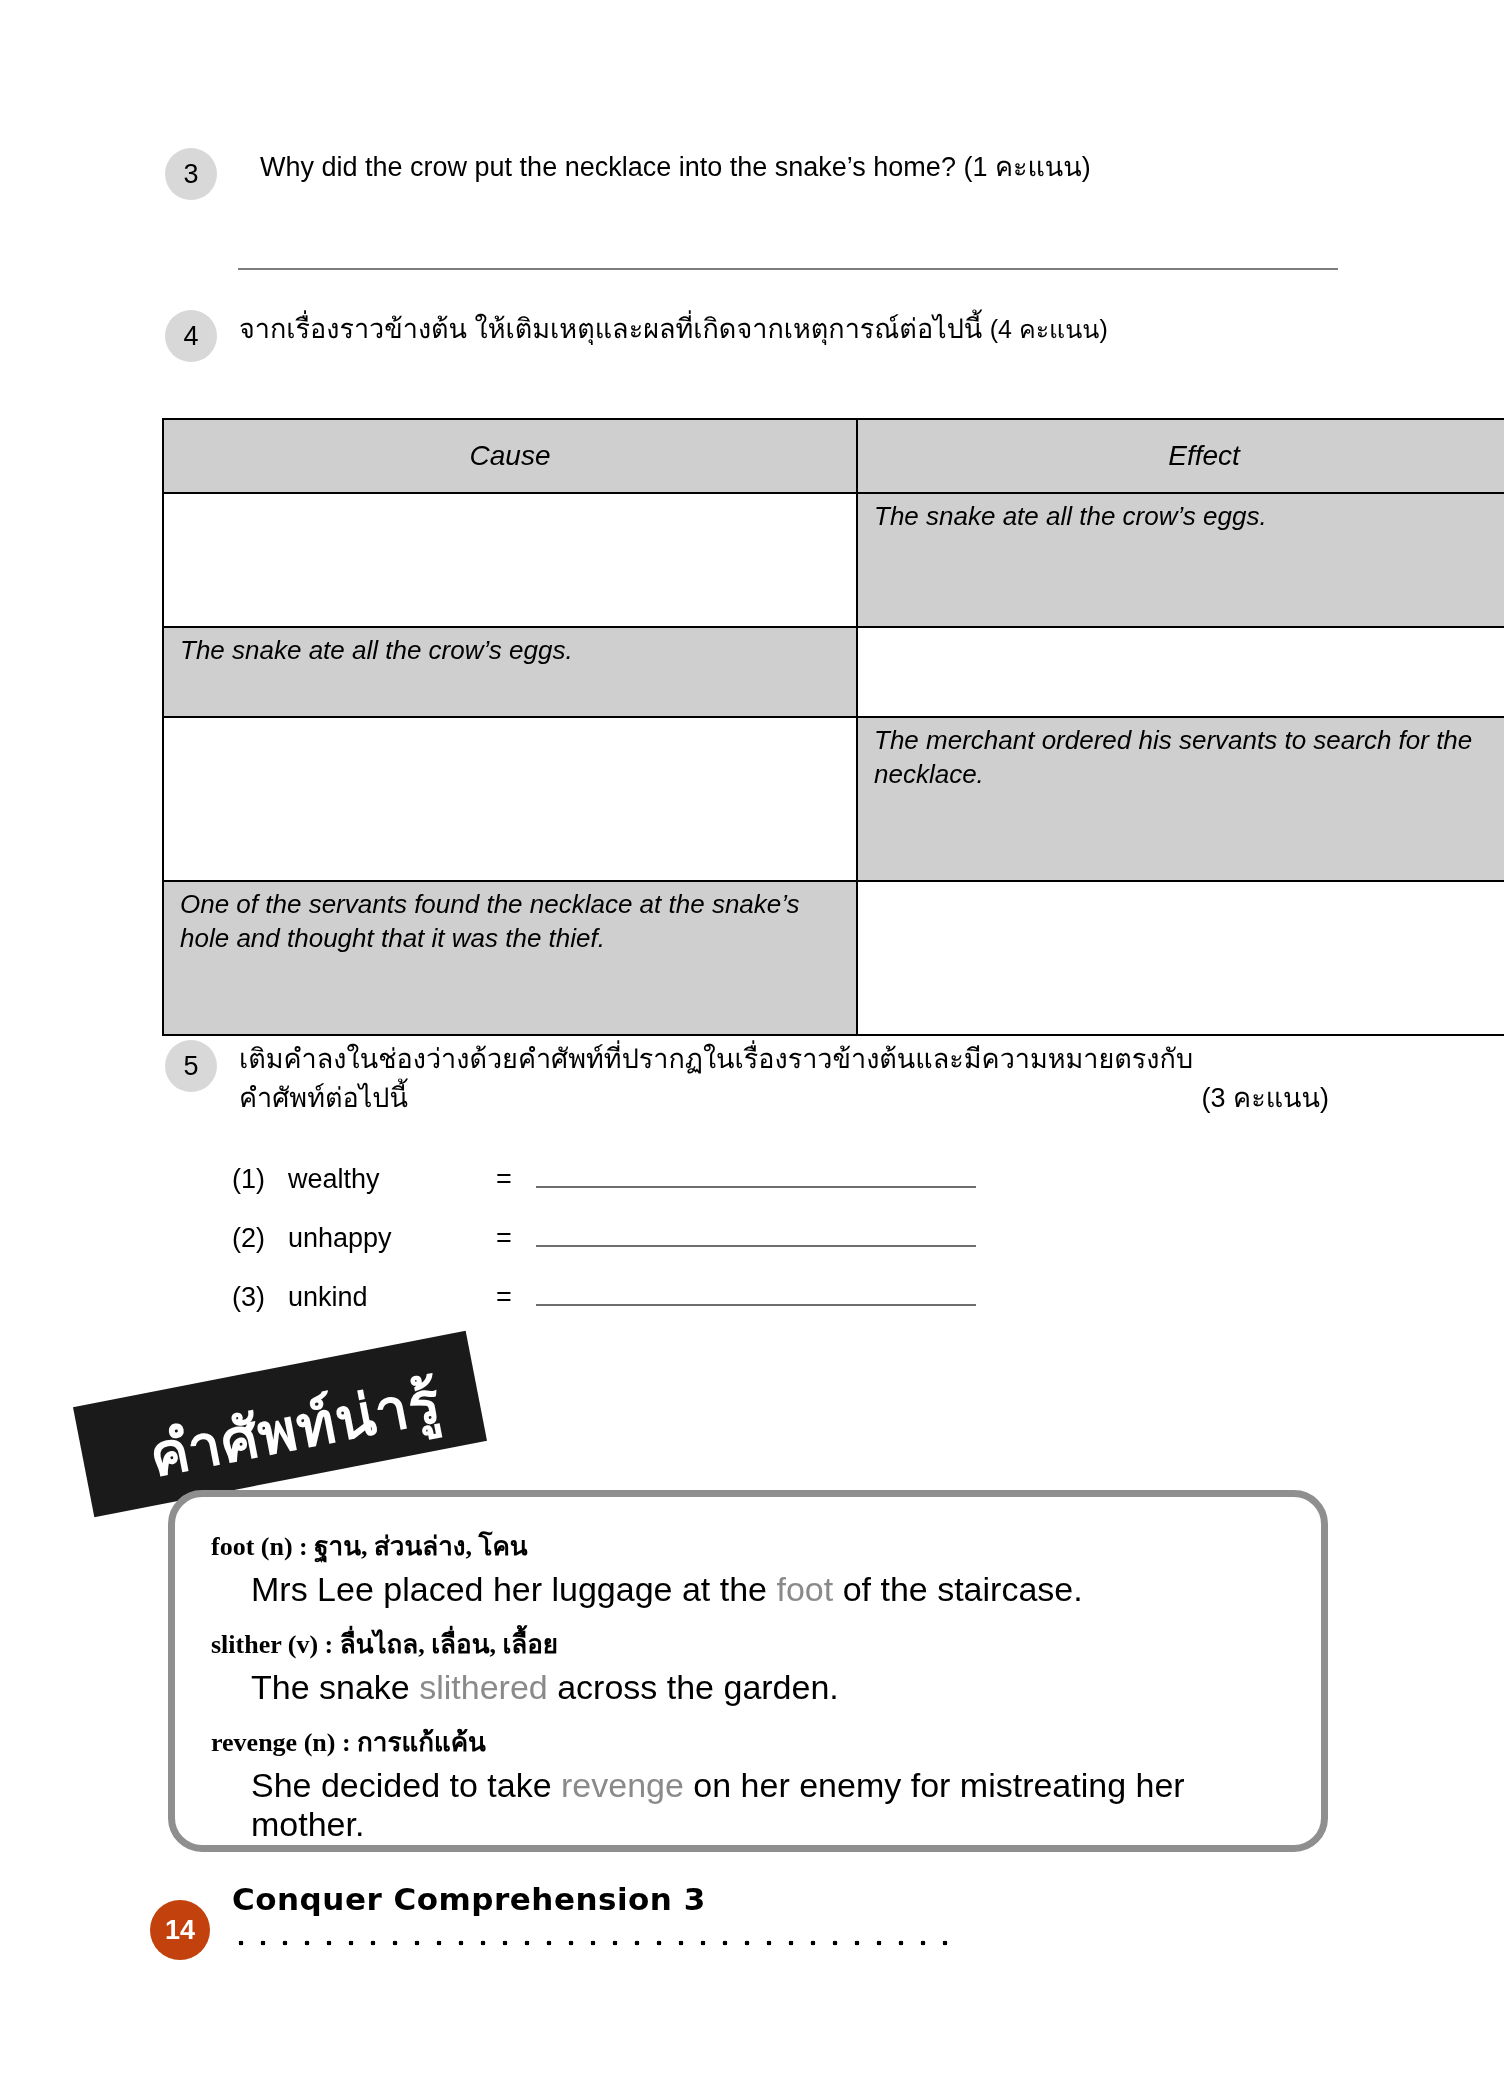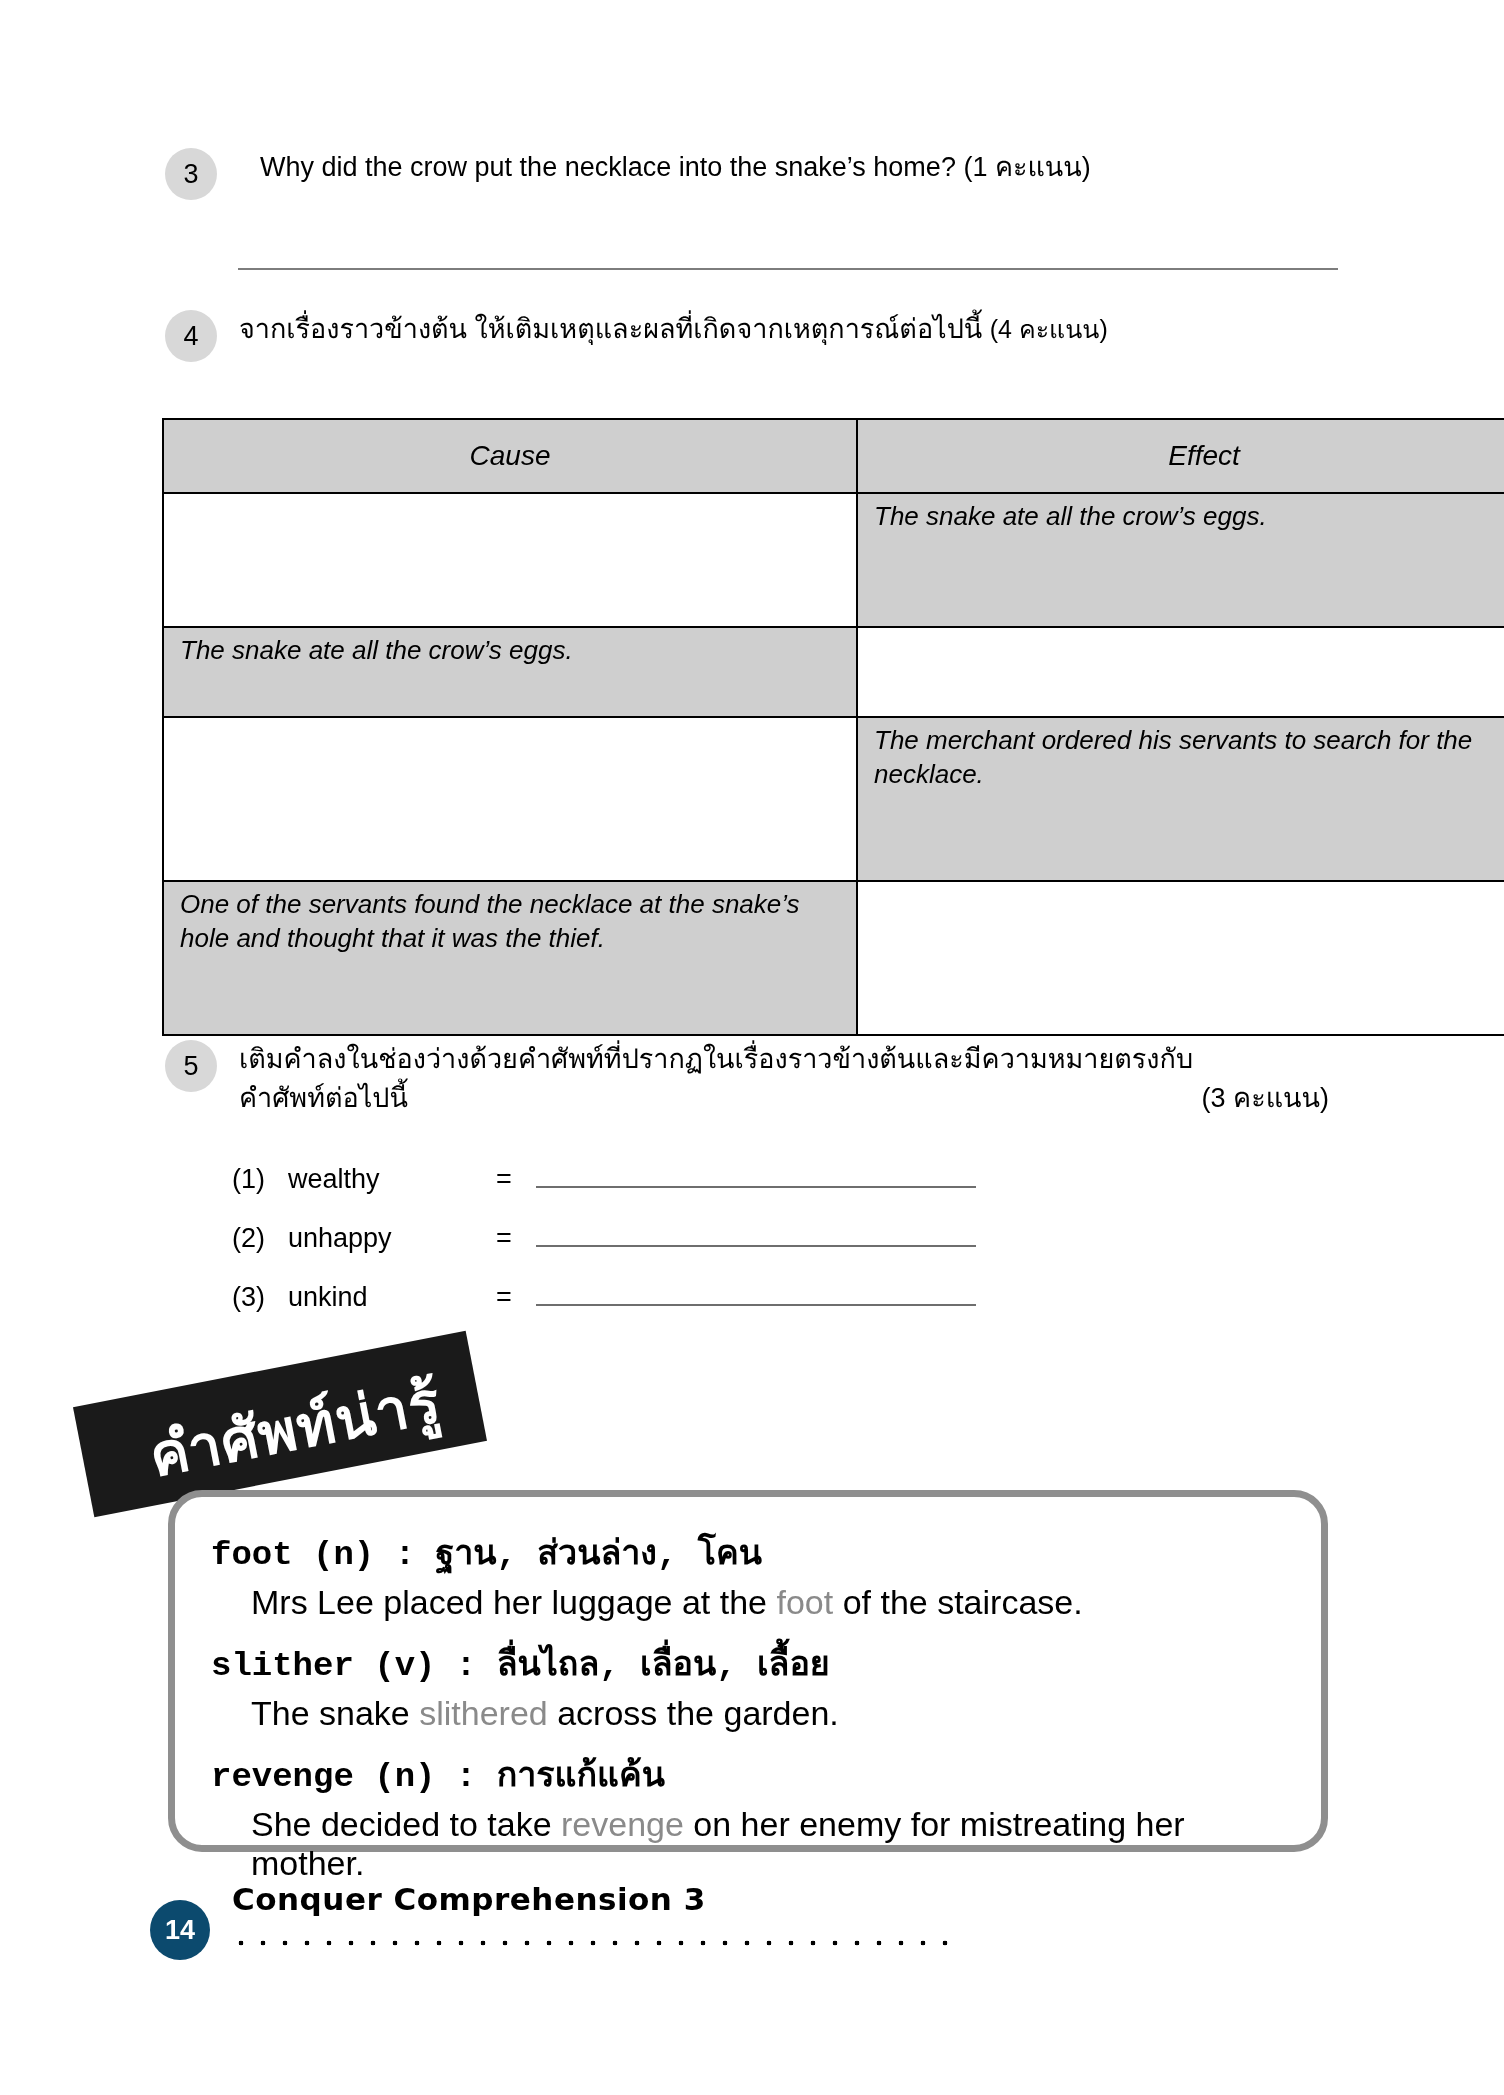--- a/index.html
+++ b/index.html
@@ -163,23 +163,23 @@
     width: 1160px;
     height: 362px;
     border: 7px solid #8f8f8f;
     border-radius: 34px;
     background: #ffffff;
     box-sizing: border-box;
     padding: 28px 36px;
   }
   .ve-entry { margin-bottom: 10px; }
   .ve-head {
-    font-size: 34px;
+    font-size: 26px;
     font-weight: bold;
-    font-family: Liberation Mono, monospace;
+    font-family: Liberation Serif, serif;
     margin-bottom: 4px;
   }
   .ve-sent {
     font-size: 34px;
     font-family: "Liberation Sans", sans-serif;
     margin-left: 40px;
     margin-bottom: 14px;
   }
   .hl { color: #8a8a8a; }
 
@@ -191,21 +191,21 @@
     width: 900px;
     height: 90px;
   }
   .page-badge {
     position: absolute;
     left: 0;
     top: 20px;
     width: 60px;
     height: 60px;
     border-radius: 50%;
-    background: #0c4a6e;
+    background: #c2410c;
     color: #fff;
     font-size: 27px;
     font-weight: bold;
     display: flex;
     align-items: center;
     justify-content: center;
     font-family: "Liberation Sans", sans-serif;
   }
   .footer-title {
     position: absolute;

